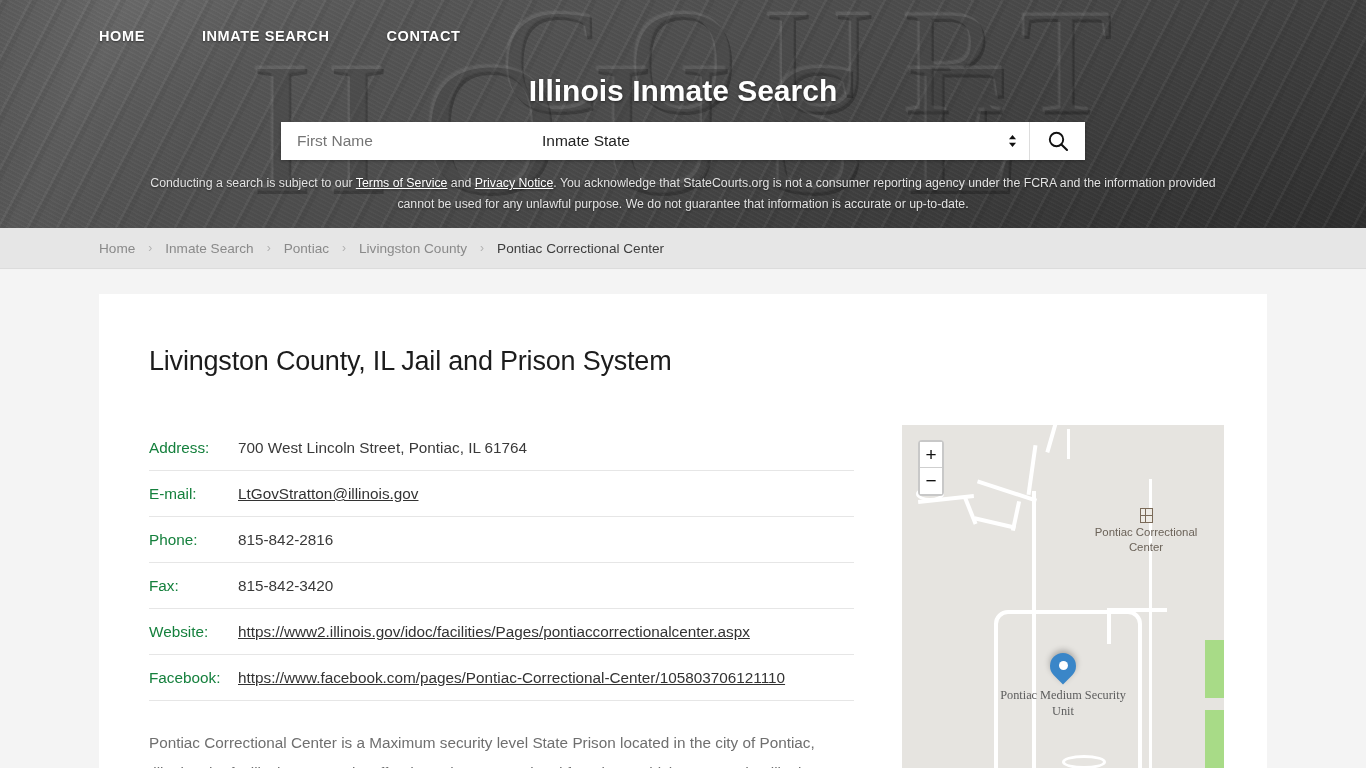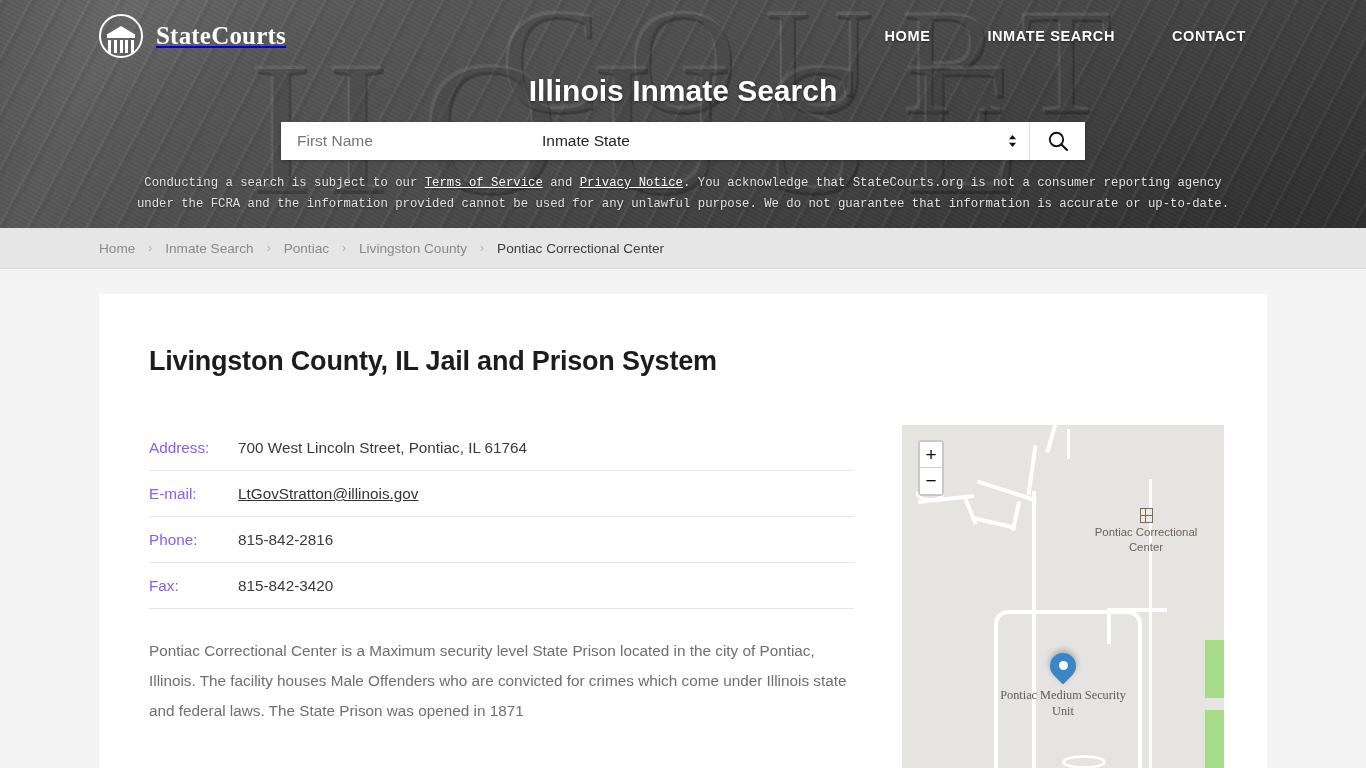--- a/index.html
+++ b/index.html
@@ -183,21 +183,20 @@
   .sb-go svg { display: block; }
 
   .disclaimer {
     width: 1100px;
     margin: 13px auto 0;
     text-align: center;
     color: #e2e2e2;
     font-size: 12.3px;
     line-height: 21px;
     text-shadow: 0 1px 2px rgba(0,0,0,0.5);
-    font-family: Liberation Mono, monospace;
   }
   .disclaimer a { color: #fff; text-decoration: underline; }
 
   
   .crumbbar {
     height: 41px;
     background: #e6e6e6;
     border-bottom: 1px solid #dcdcdc;
     display: flex;
     align-items: center;
@@ -225,21 +224,21 @@
     width: 1168px;
     margin: 25px auto 0;
     background: #fff;
     min-height: 500px;
     padding: 0 50px;
   }
   .page-title {
     margin: 0;
     padding: 52px 0 0 0;
     font-size: 27px;
-    font-weight: bold;
+    font-weight: normal;
     color: #1c1c1c;
     letter-spacing: -0.2px;
   }
 
   .body-cols {
     display: flex;
     gap: 0;
     padding-top: 48px;
   }
   .col-left { width: 705px; flex: 0 0 705px; }
@@ -251,21 +250,21 @@
     font-size: 15.3px;
   }
   table.facts td {
     padding: 10px 0 10px 0;
     border-bottom: 1px solid #e6e6e6;
     vertical-align: top;
     line-height: 25px;
   }
   table.facts td.lbl {
     width: 89px;
-    color: #8b5cf6;
+    color: #15803d;
     white-space: nowrap;
     padding-right: 8px;
   }
   table.facts td.val { color: #3a3a3a; }
   table.facts td.val a {
     color: #333;
     text-decoration: underline;
     word-break: break-all;
   }
 
@@ -370,34 +369,20 @@
 </head>
 <body>
 
 <div class="hero">
   <div class="hero-bg"></div>
   <div class="hero-word">COURT</div>
   <div class="hero-word second">HOUSE</div>
 
   <div class="hero-inner">
     <div class="topbar">
-      <a class="brand" href="#">
-        <span class="brand-mark">
-          <span class="roof"></span>
-          <span class="lintel"></span>
-          <span class="cols">
-              <i></i>
-              <i></i>
-              <i></i>
-              <i></i>
-              <i></i>
-            </span>
-        </span>
-        <span class="brand-text">StateCourts</span>
-      </a>
       <nav class="nav">
         <a href="#">HOME</a>
         <a href="#">INMATE SEARCH</a>
         <a href="#">CONTACT</a>
       </nav>
     </div>
 
     <h1 class="hero-title">Illinois Inmate Search</h1>
 
     <form class="searchbar">
@@ -467,20 +452,32 @@
             </td>
           </tr>
           <tr>
             <td class="lbl">Phone:</td>
             <td class="val">815-842-2816</td>
           </tr>
           <tr>
             <td class="lbl">Fax:</td>
             <td class="val">815-842-3420</td>
           </tr>
+          <tr>
+            <td class="lbl">Website:</td>
+            <td class="val">
+              <a href="#">https://www2.illinois.gov/idoc/facilities/Pages/pontiaccorrectionalcenter.aspx</a>
+            </td>
+          </tr>
+          <tr>
+            <td class="lbl">Facebook:</td>
+            <td class="val">
+              <a href="#">https://www.facebook.com/pages/Pontiac-Correctional-Center/105803706121110</a>
+            </td>
+          </tr>
         </tbody>
       </table>
 
       <p class="desc">Pontiac Correctional Center is a Maximum security level State Prison located in the city of Pontiac, Illinois. The facility houses Male Offenders who are convicted for crimes which come under Illinois state and federal laws. The State Prison was opened in 1871</p>
     </div>
 
     <div class="col-right">
       <div class="map">
 
         <div class="map-road" style="left:148px; top:-6px; width:4px; height:34px; transform:rotate(16deg);"></div>

